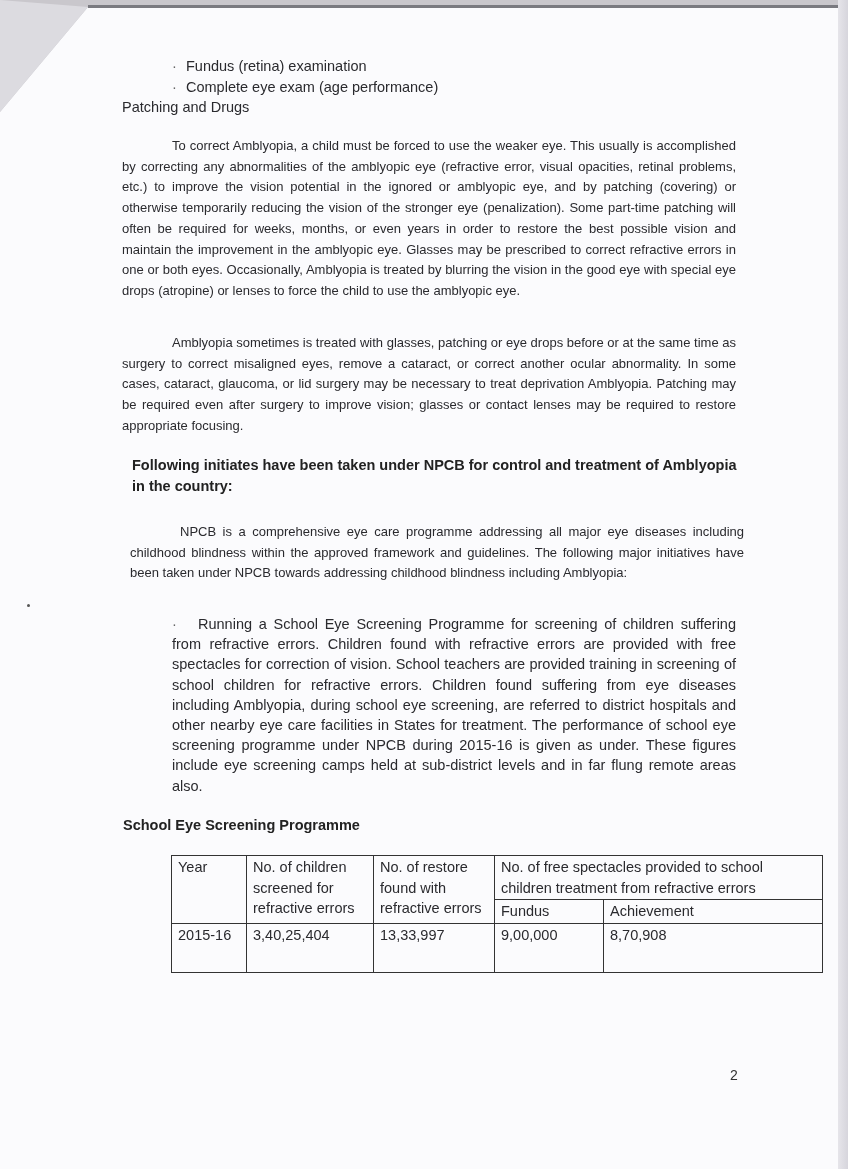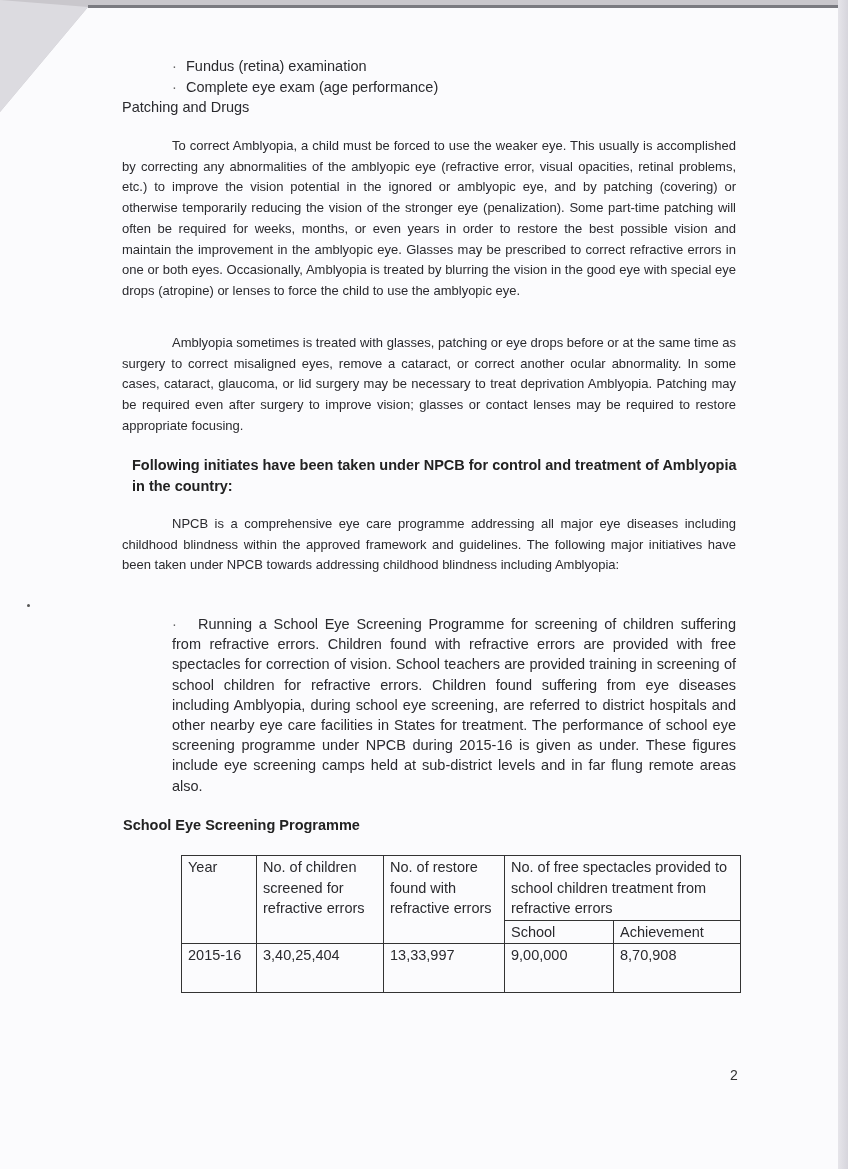--- a/index.html
+++ b/index.html
@@ -45,21 +45,21 @@
     .bullet-para {
       position: absolute; left: 172px; width: 564px; font-size: 14.5px; line-height: 20.2px;
       text-align: justify; text-indent: 26px;
     }
     .bullet-para .dot { position: absolute; left: 0; top: 0; text-indent: 0; color: #666; }
     .section-title {
       position: absolute; left: 123px; top: 817px; font-size: 14.5px; font-weight: bold;
       color: #222; white-space: nowrap; text-align: center;
     }
     table.data {
-      position: absolute; left: 181px; top: 855px; width: 560px;
+      position: absolute; left: 171px; top: 855px; width: 652px;
       border-collapse: collapse; font-size: 14.5px; line-height: 20.5px; padding-left: 48px;
     }
     table.data td {
       border: 1.5px solid #333; vertical-align: top; padding: 1px 6px;
     }
     table.data td.year { width: 62px; }
     table.data td.c2 { width: 114px; }
     table.data td.c3 { width: 108px; }
     table.data td.c4 { width: 96px; }
     table.data tr.body-row td { height: 46px; }
@@ -86,39 +86,39 @@
   </div>
 
   <div class="plain" style="top:97px;">Patching and Drugs</div>
 
   <p class="para" style="top:136px; margin:0;">To correct Amblyopia, a child must be forced to use the weaker eye. This usually is accomplished by correcting any abnormalities of the amblyopic eye (refractive error, visual opacities, retinal problems, etc.) to improve the vision potential in the ignored or amblyopic eye, and by patching (covering) or otherwise temporarily reducing the vision of the stronger eye (penalization). Some part-time patching will often be required for weeks, months, or even years in order to restore the best possible vision and maintain the improvement in the amblyopic eye. Glasses may be prescribed to correct refractive errors in one or both eyes. Occasionally, Amblyopia is treated by blurring the vision in the good eye with special eye drops (atropine) or lenses to force the child to use the amblyopic eye.</p>
 
   <p class="para" style="top:333px; margin:0;">Amblyopia sometimes is treated with glasses, patching or eye drops before or at the same time as surgery to correct misaligned eyes, remove a cataract, or correct another ocular abnormality. In some cases, cataract, glaucoma, or lid surgery may be necessary to treat deprivation Amblyopia. Patching may be required even after surgery to improve vision; glasses or contact lenses may be required to restore appropriate focusing.</p>
 
   <div class="heading-bold" style="top:455px;">Following initiates have been taken under NPCB for control and treatment of Amblyopia in the country:</div>
 
-  <p class="para" style="top:514px; margin:0;">NPCB is a comprehensive eye care programme addressing all major eye diseases including childhood blindness within the approved framework and guidelines.  The following major initiatives have been taken under NPCB towards addressing childhood blindness including Amblyopia:</p>
+  <p class="para" style="top:514px; margin:8px;">NPCB is a comprehensive eye care programme addressing all major eye diseases including childhood blindness within the approved framework and guidelines.  The following major initiatives have been taken under NPCB towards addressing childhood blindness including Amblyopia:</p>
 
   <div class="bullet-para" style="top:614px;">
     <span class="dot">·</span>
     <span>Running a School Eye Screening Programme for screening of children suffering from refractive errors.  Children found with refractive errors are provided with free spectacles for correction of vision.  School teachers are provided training in screening of school children for refractive errors.  Children found suffering from eye diseases including Amblyopia, during school eye screening, are referred to district hospitals and other nearby eye care facilities in States for treatment.  The performance of school eye screening programme under NPCB during 2015-16 is given as under.  These figures include eye screening camps held at sub-district levels and in far flung remote areas also.</span>
   </div>
 
   <div class="section-title">School Eye Screening Programme</div>
 
   <table class="data">
     <tbody>
         <tr>
       <td class="year" rowspan="2">Year</td>
       <td class="c2" rowspan="2">No. of children screened for refractive errors</td>
       <td class="c3" rowspan="2">No. of restore found with refractive errors</td>
       <td colspan="2">No. of free spectacles provided to school children treatment from refractive errors</td>
     </tr>
     <tr>
-      <td class="c4">School</td>
+      <td class="c4">Fundus</td>
       <td>Achievement</td>
     </tr>
     <tr class="body-row">
       <td>2015-16</td>
       <td>3,40,25,404</td>
       <td>13,33,997</td>
       <td>9,00,000</td>
       <td>8,70,908</td>
     </tr>
   </tbody>

